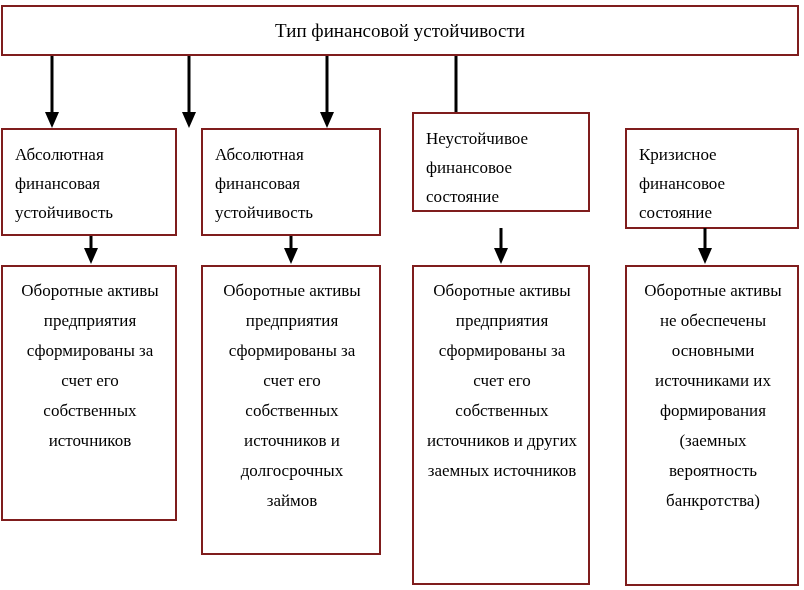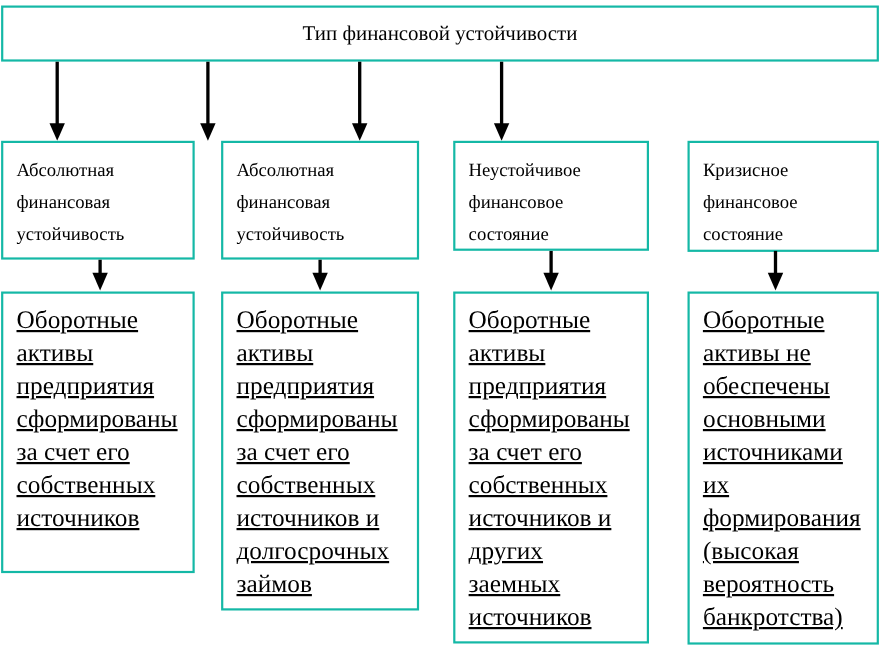--- a/index.html
+++ b/index.html
@@ -12,21 +12,21 @@
     width: 804px;
     height: 590px;
     background: #ffffff;
     overflow: hidden;
     font-family: "Liberation Serif", "DejaVu Serif", serif;
     color: #000000;
   }
   .box {
     position: absolute;
     box-sizing: border-box;
-    border: 2px solid #14b8a6;
+    border: 2px solid #7f1d1d;
     background: #ffffff;
   }
   .title-box {
     display: flex;
     align-items: center;
     justify-content: center;
   }
   .title-text {
     font-size: 19px;
     line-height: 22px;
@@ -38,24 +38,23 @@
   }
   .cat-text {
     font-size: 17px;
     line-height: 29px;
     text-align: left;
   }
   .detail-box {
     padding: 9px 10px 6px 12px;
   }
   .detail-text {
-    font-size: 23px;
+    font-size: 17px;
     line-height: 30px;
-    text-align: left;
-    text-decoration: underline;
+    text-align: center;
   }
   .arrow {
     position: absolute;
   }
   .arrow svg {
     display: block;
   }
 </style>
 </head>
 <body>
@@ -92,21 +91,21 @@
   </div>
 
   <div class="box cat-box" style="left:1px; top:128px; width:176px; height:108px;">
     <div class="cat-text">Абсолютная финансовая устойчивость</div>
   </div>
 
   <div class="box cat-box" style="left:201px; top:128px; width:180px; height:108px;">
     <div class="cat-text">Абсолютная финансовая устойчивость</div>
   </div>
 
-  <div class="box cat-box" style="left:412px; top:128px; width:178px; height:100px;">
+  <div class="box cat-box" style="left:412px; top:112px; width:178px; height:100px;">
     <div class="cat-text">Неустойчивое финансовое состояние</div>
   </div>
 
   <div class="box cat-box" style="left:625px; top:128px; width:174px; height:101px;">
     <div class="cat-text">Кризисное финансовое состояние</div>
   </div>
 
   <div class="arrow" style="left:82px; top:236px;">
     <svg width="18" height="29" viewBox="0 0 18 29">
       <line x1="9" y1="0" x2="9" y2="16" stroke="#000000" stroke-width="3"></line>
@@ -138,16 +137,16 @@
 
   <div class="box detail-box" style="left:201px; top:265px; width:180px; height:290px;">
     <div class="detail-text">Оборотные активы предприятия сформированы за счет его собственных источников и долгосрочных займов</div>
   </div>
 
   <div class="box detail-box" style="left:412px; top:265px; width:178px; height:320px;">
     <div class="detail-text">Оборотные активы предприятия сформированы за счет его собственных источников и других заемных источников</div>
   </div>
 
   <div class="box detail-box" style="left:625px; top:265px; width:174px; height:321px;">
-    <div class="detail-text">Оборотные активы не обеспечены основными источниками их формирования (высокая вероятность банкротства)</div>
+    <div class="detail-text">Оборотные активы не обеспечены основными источниками их формирования (заемных вероятность банкротства)</div>
   </div>
 
 </div>
 
 </body></html>

